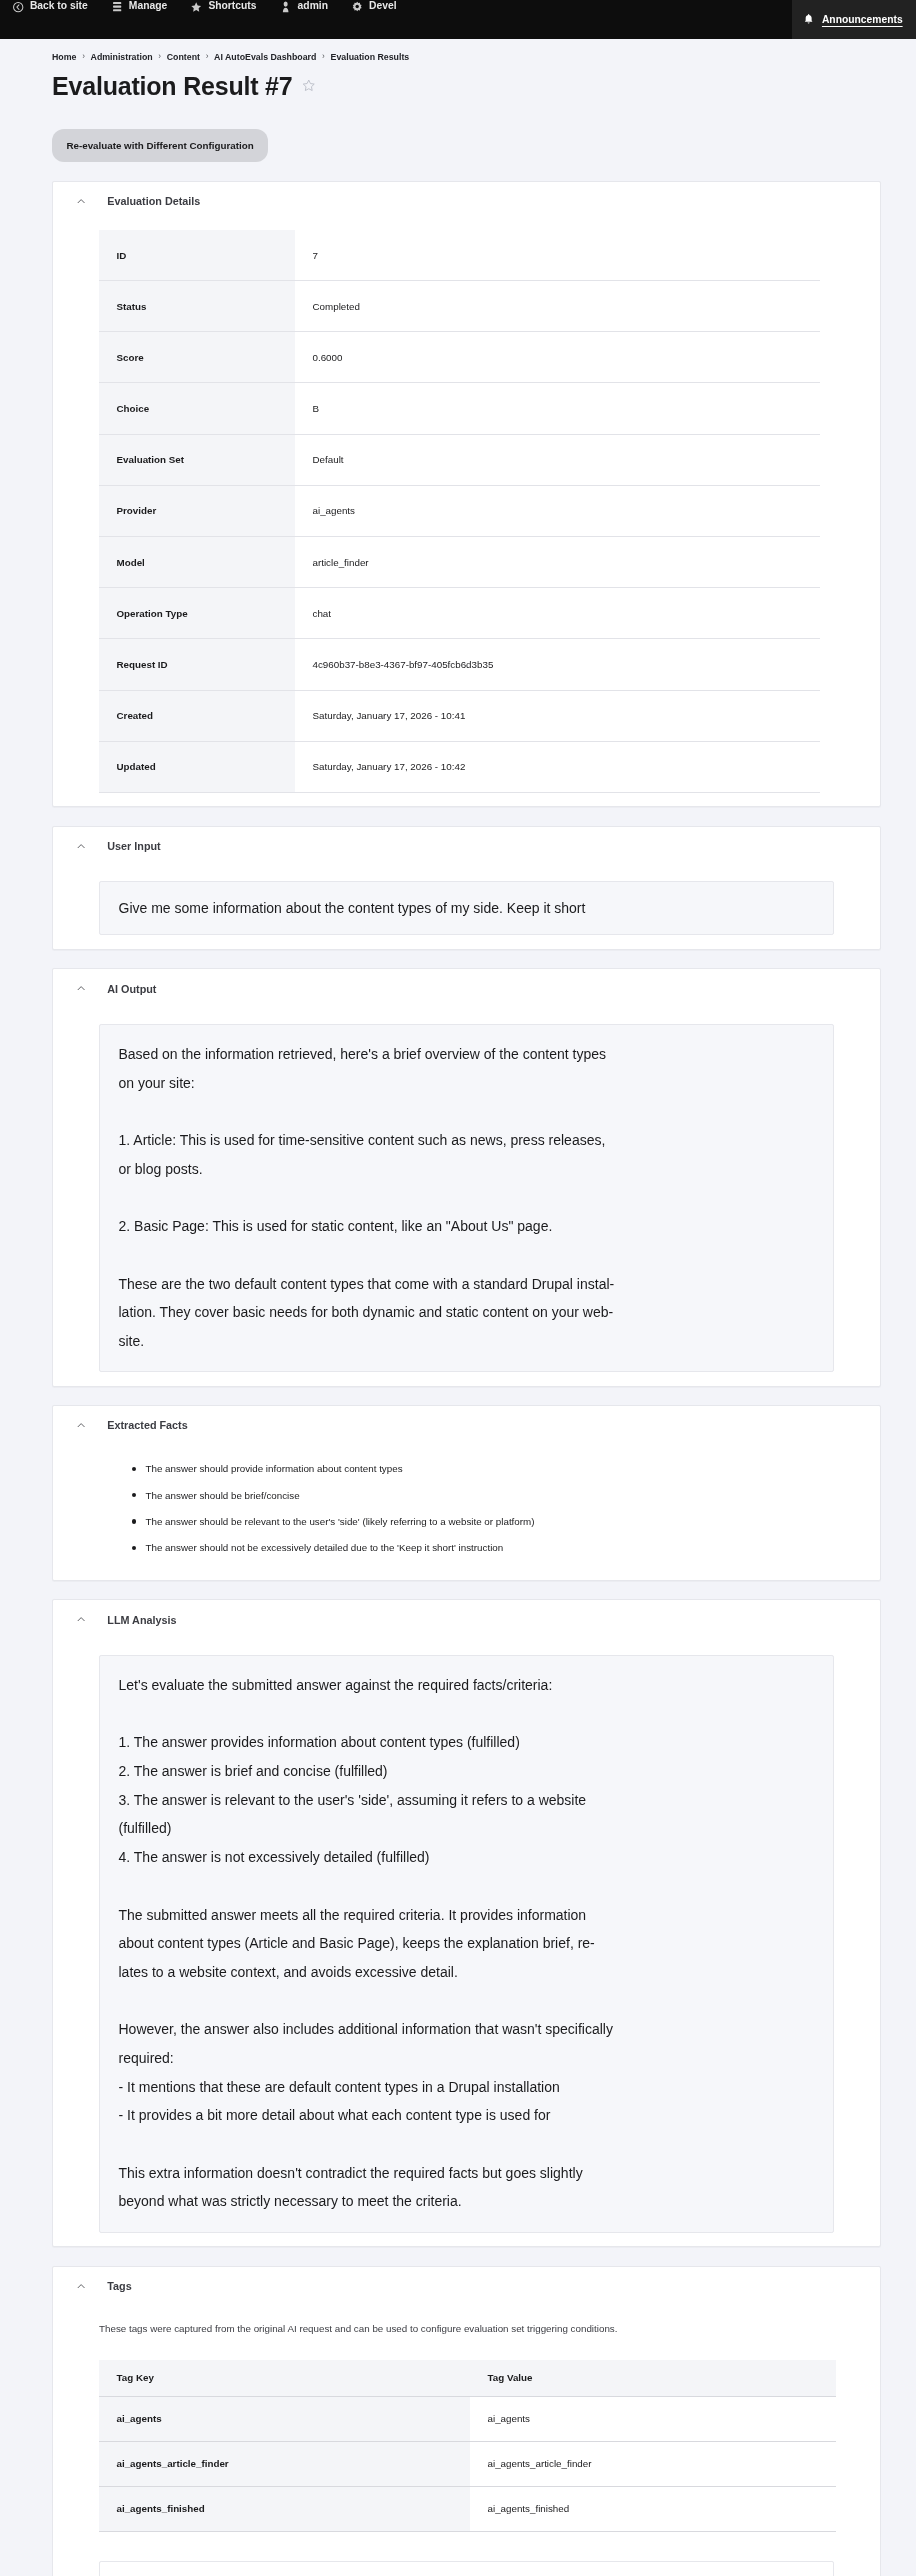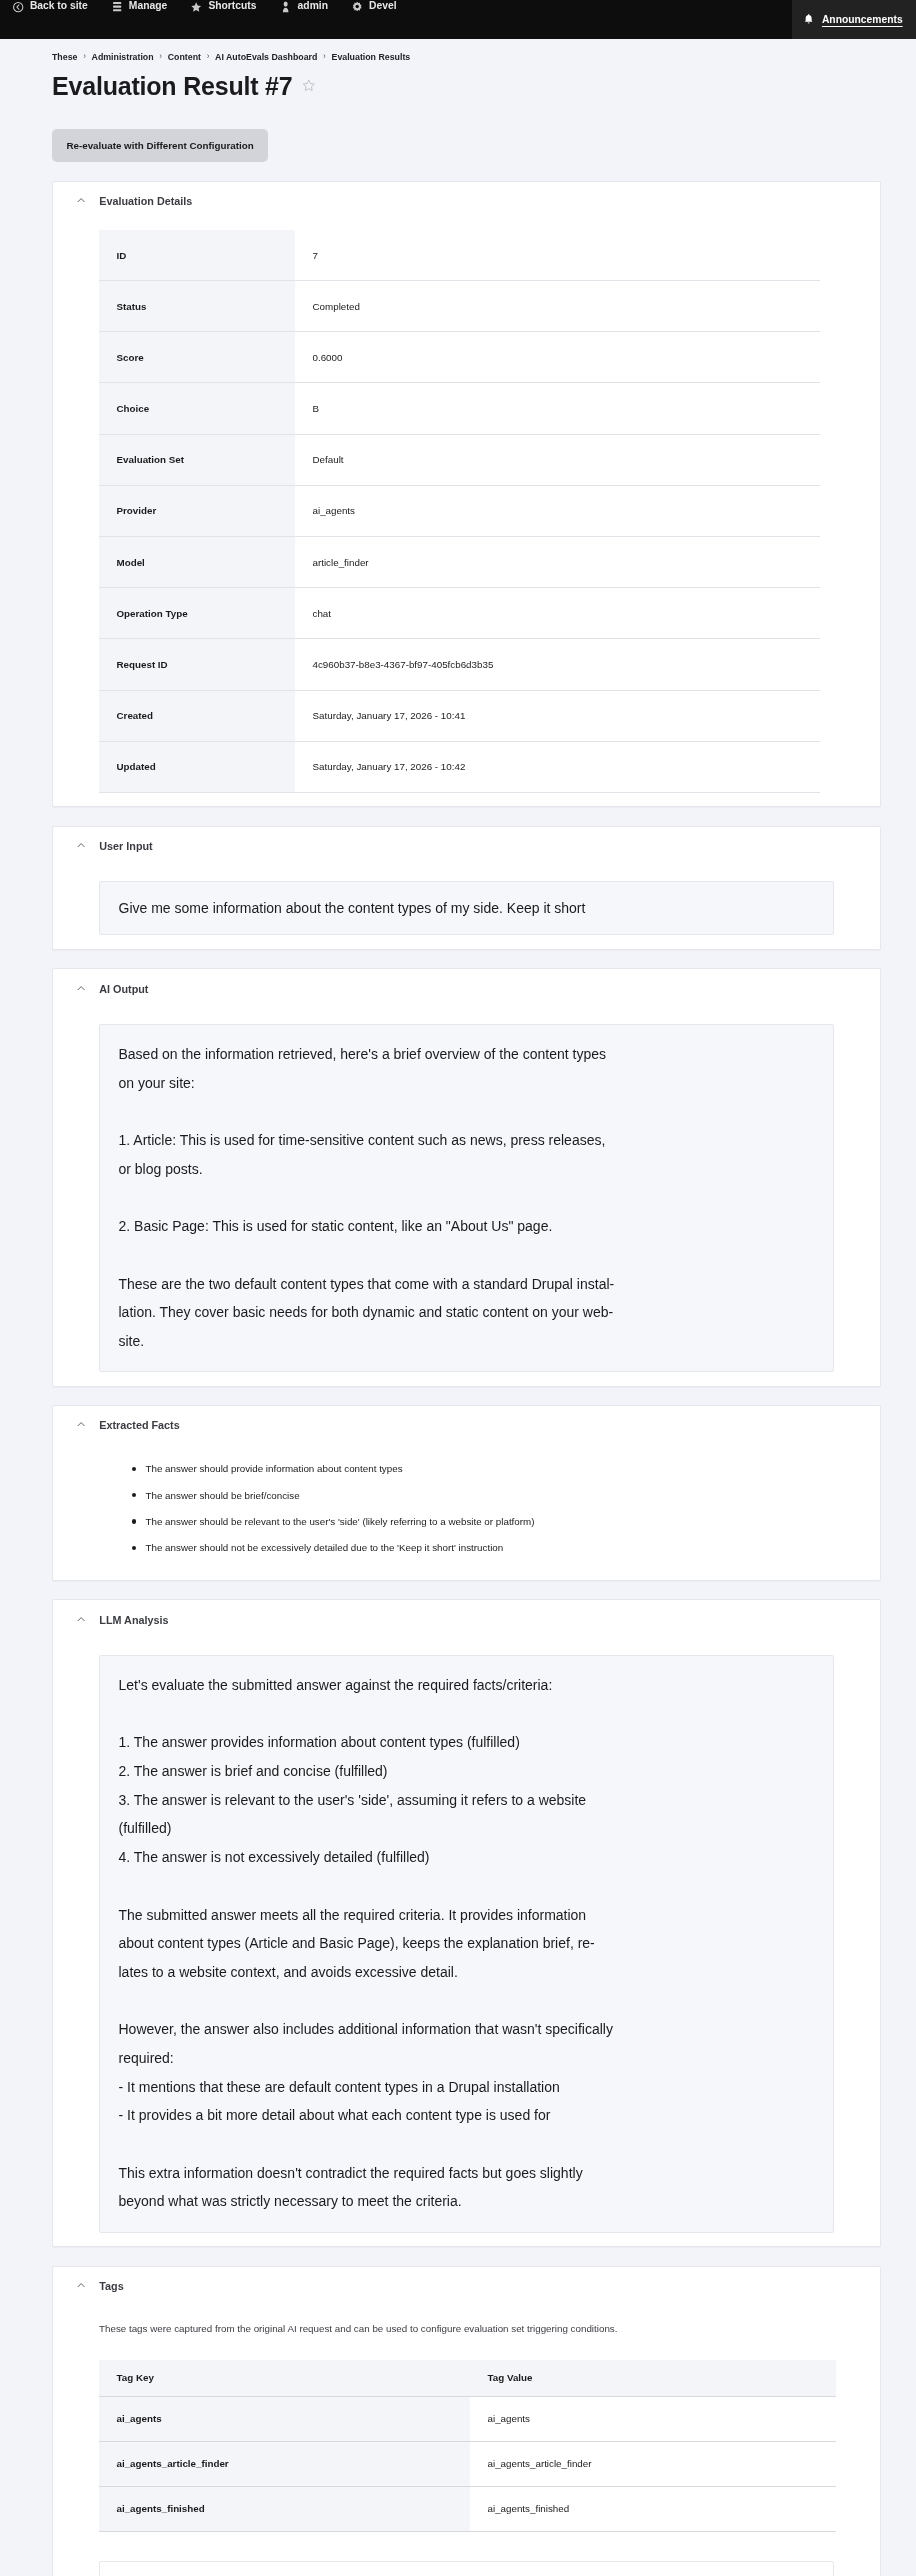--- a/index.html
+++ b/index.html
@@ -113,40 +113,40 @@
     padding: 29px 0 0 52px;
     width: 916px;
   }
   .btn-reeval {
     display: inline-block;
     background: #d3d4d9;
     color: #1b1b1d;
     font-size: 9.8px;
     font-weight: 700;
     border: 0;
-    border-radius: 5px;
+    border-radius: 12px;
     padding: 10.8px 14.4px;
     cursor: pointer;
     font-family: "Liberation Sans", sans-serif;
   }
 
   .card {
     background: #ffffff;
     border: 0.5px solid #e6e7ec;
     border-radius: 2.1px;
     width: 829px;
     margin-top: 18.5px;
     padding: 0 0 13.4px 0;
     box-shadow: 0 0.5px 1px rgba(0,0,0,0.03);
   }
 
   .card-header {
     display: flex;
-    align-items: flex-start;
-    gap: 13px;
+    align-items: center;
+    gap: 21px;
     padding: 13.4px 23px 0 23px;
     cursor: pointer;
   }
   .chev {
     color: #55565b;
     display: inline-flex;
     align-items: center;
   }
   .card-title {
     font-size: 10.8px;
@@ -351,21 +351,21 @@
           <path fill="currentColor" d="M8.9 18.6c.2 1.1 1.1 1.9 2.1 1.9s1.9-.8 2.1-1.9z"></path>
         </svg>
       </span>
       <span class="tb-ann-label">Announcements</span>
     </div>
   </div>
 </div>
 
 <div class="page-head">
   <nav class="breadcrumb">
-    <a>These</a>
+    <a>Home</a>
     <span class="crumb-sep">›</span>
     <a>Administration</a>
     <span class="crumb-sep">›</span>
     <a>Content</a>
     <span class="crumb-sep">›</span>
     <a>AI AutoEvals Dashboard</a>
     <span class="crumb-sep">›</span>
     <a>Evaluation Results</a>
   </nav>
 

